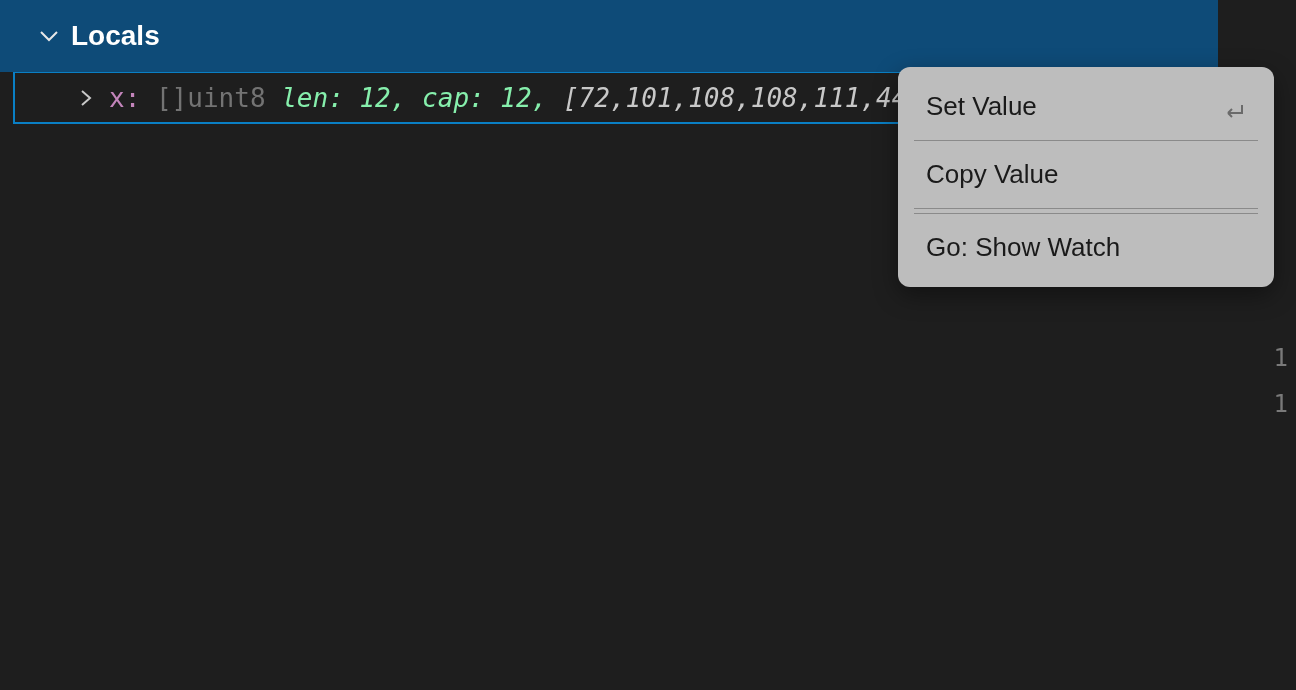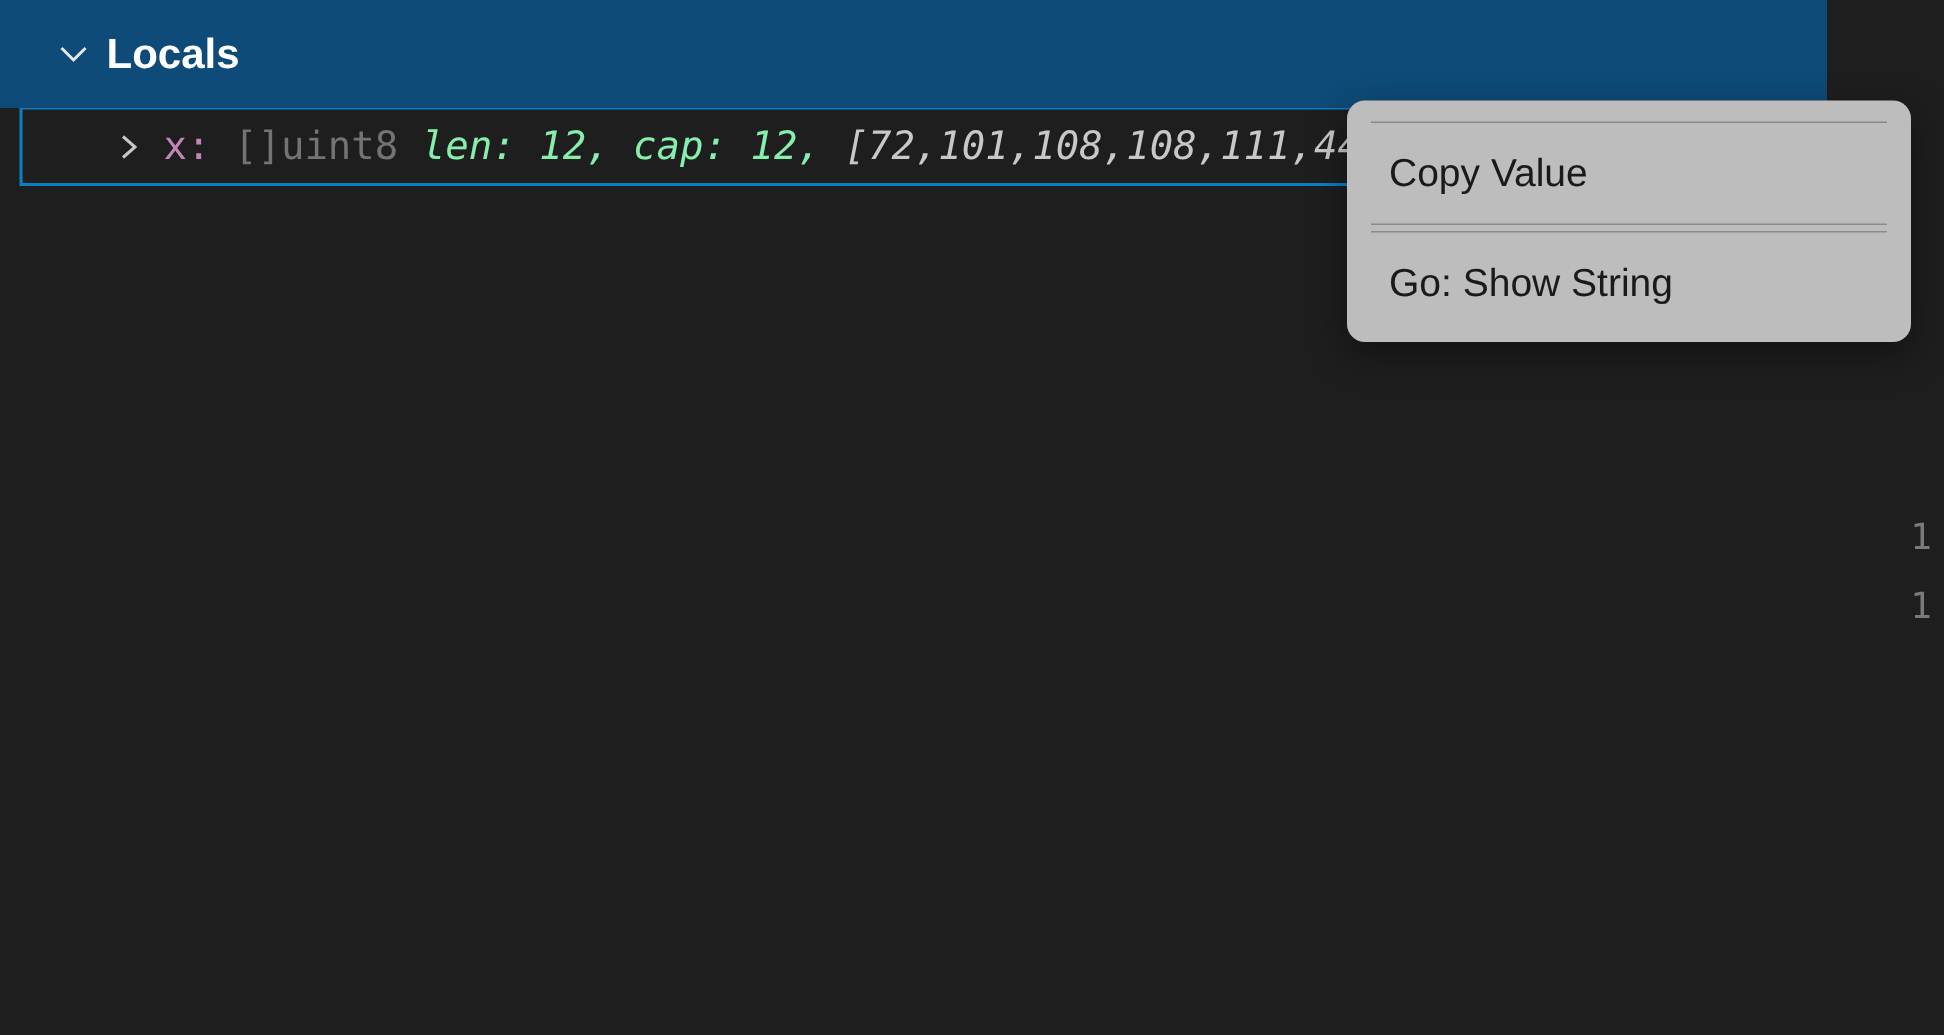--- a/index.html
+++ b/index.html
@@ -186,27 +186,35 @@
       </svg>
     </span>
     <span>
       <span class="var-name">x:</span>
       <span class="var-type">[]uint8 </span><span class="var-details">len: 12, cap: 12, </span><span class="var-values">[72,101,108,108,111,44</span>
     </span>
   </div>
 </div>
 
 <div class="context-menu">
+  <div class="menu-item">
+    <span>Set Value</span>
+    <span class="enter-icon">
+      <svg width="24" height="20" viewBox="0 0 24 20">
+        <path d="M 20 4 L 20 12 L 6 12 M 6 12 L 10 8 M 6 12 L 10 16"></path>
+      </svg>
+    </span>
+  </div>
   <div class="menu-separator"></div>
   <div class="menu-item">
     <span>Copy Value</span>
   </div>
   <div class="menu-separator"></div>
   <div class="menu-separator"></div>
   <div class="menu-item">
-    <span>Go: Show String</span>
+    <span>Go: Show Watch</span>
   </div>
 </div>
 
 <div class="right-gutter">
   <div class="gutter-number gutter-num-1">1</div>
   <div class="gutter-number gutter-num-2">1</div>
 </div>
 
 </body></html>

